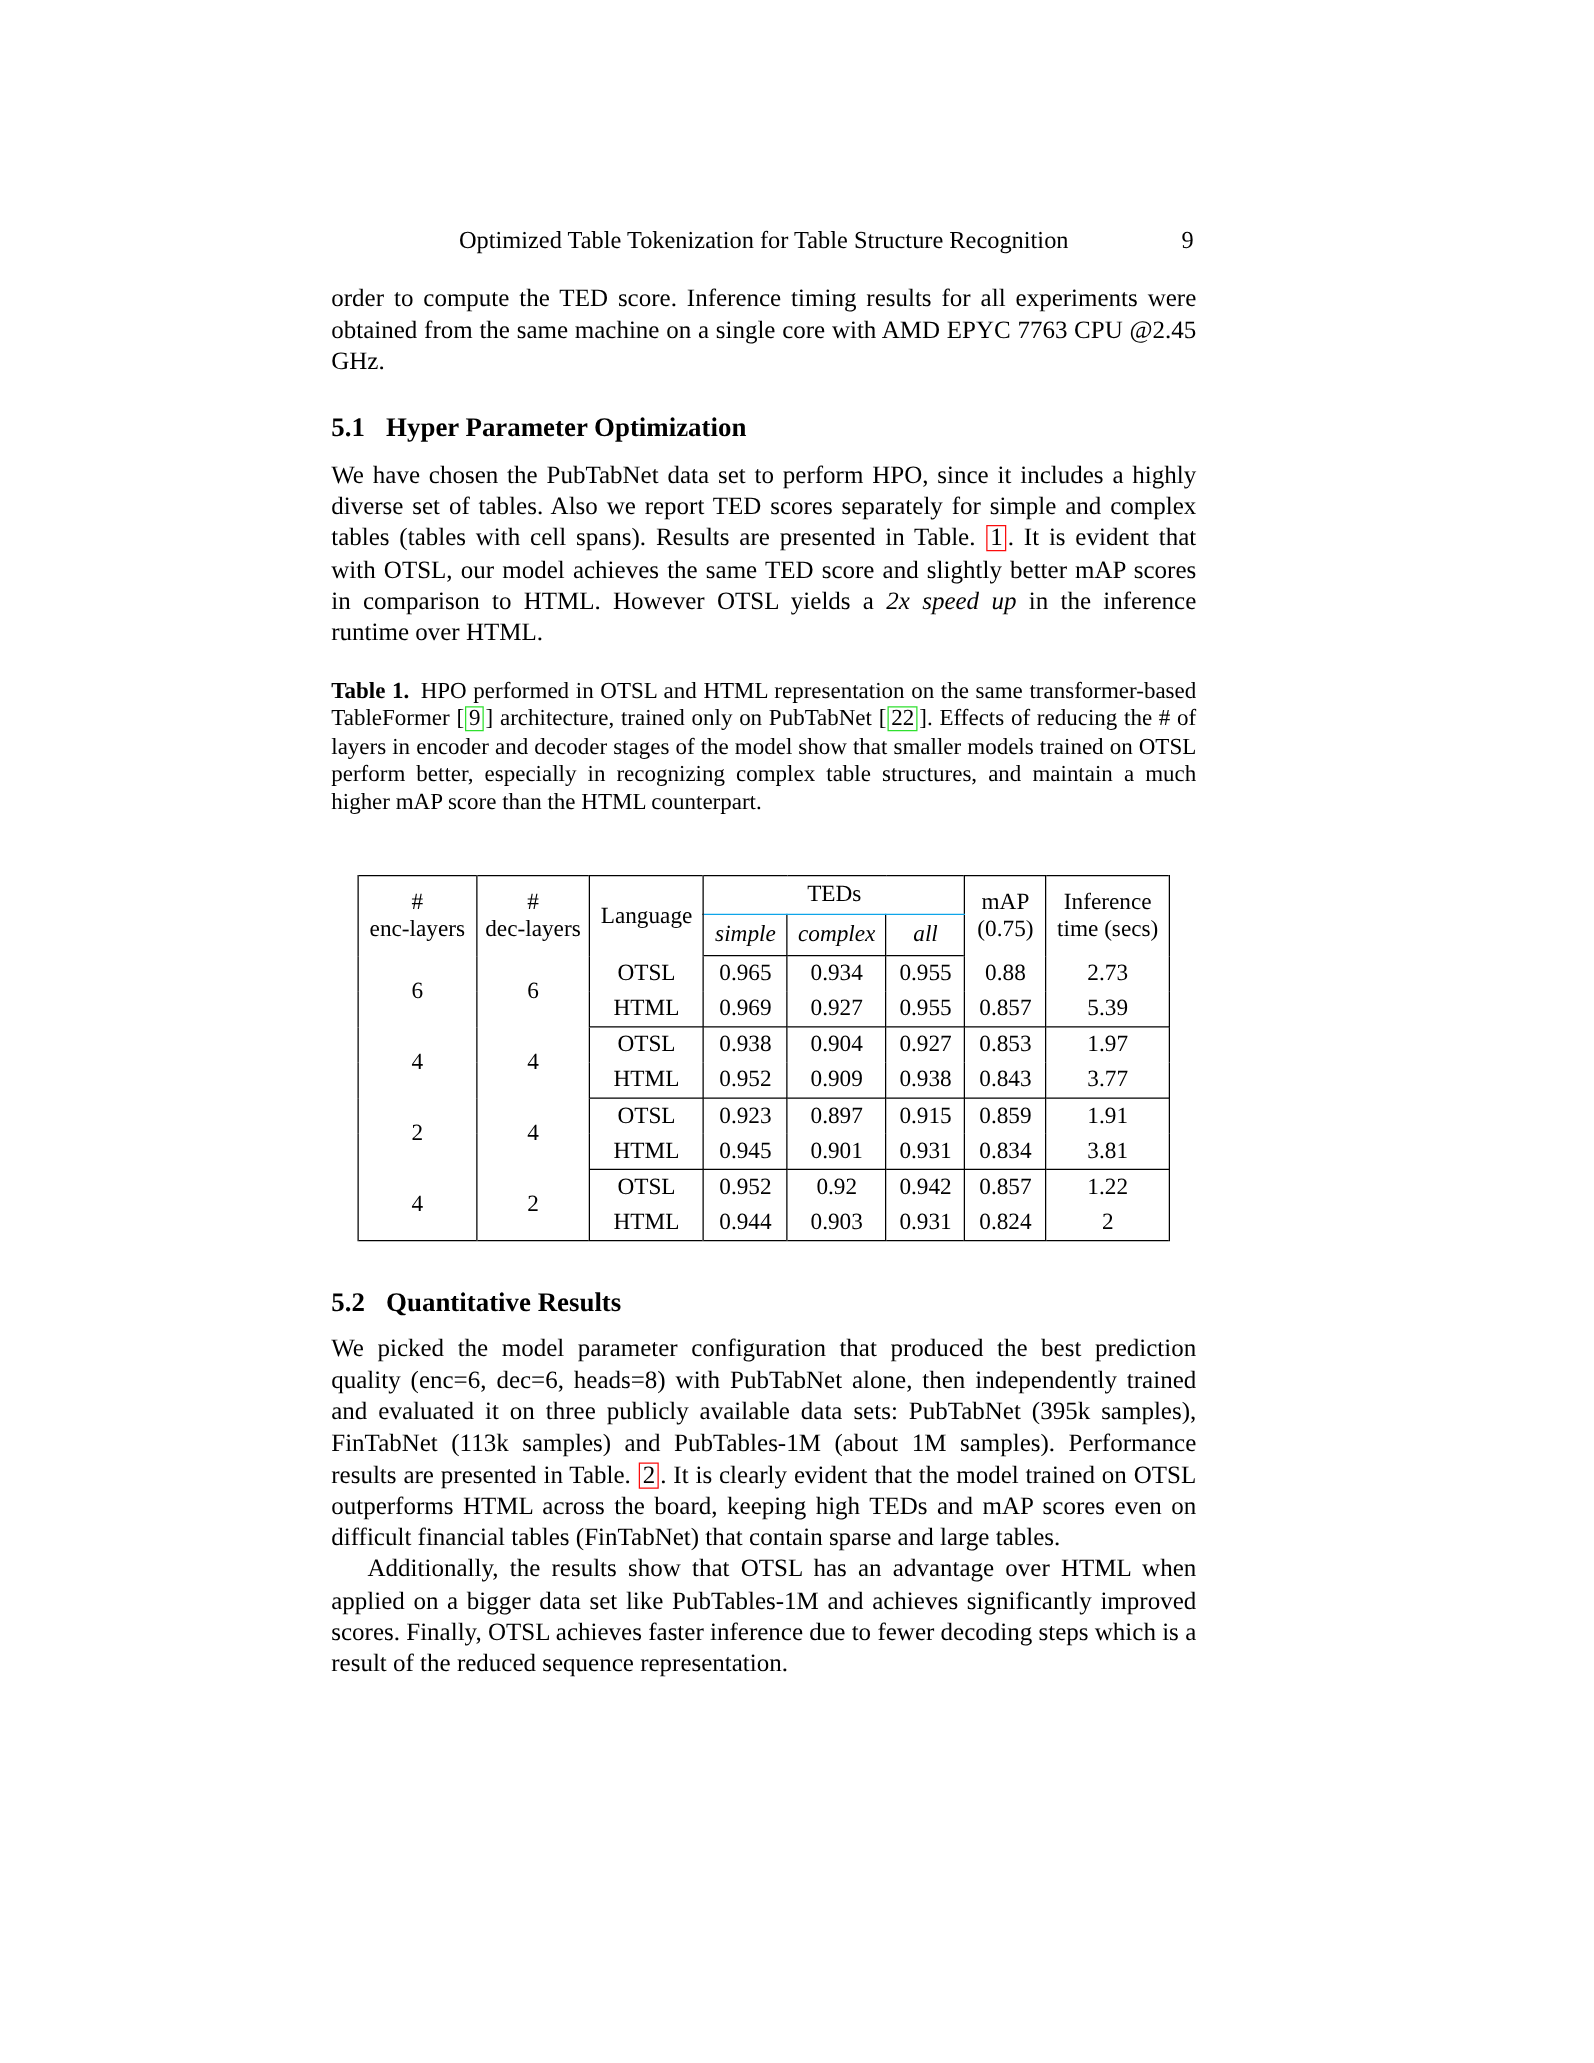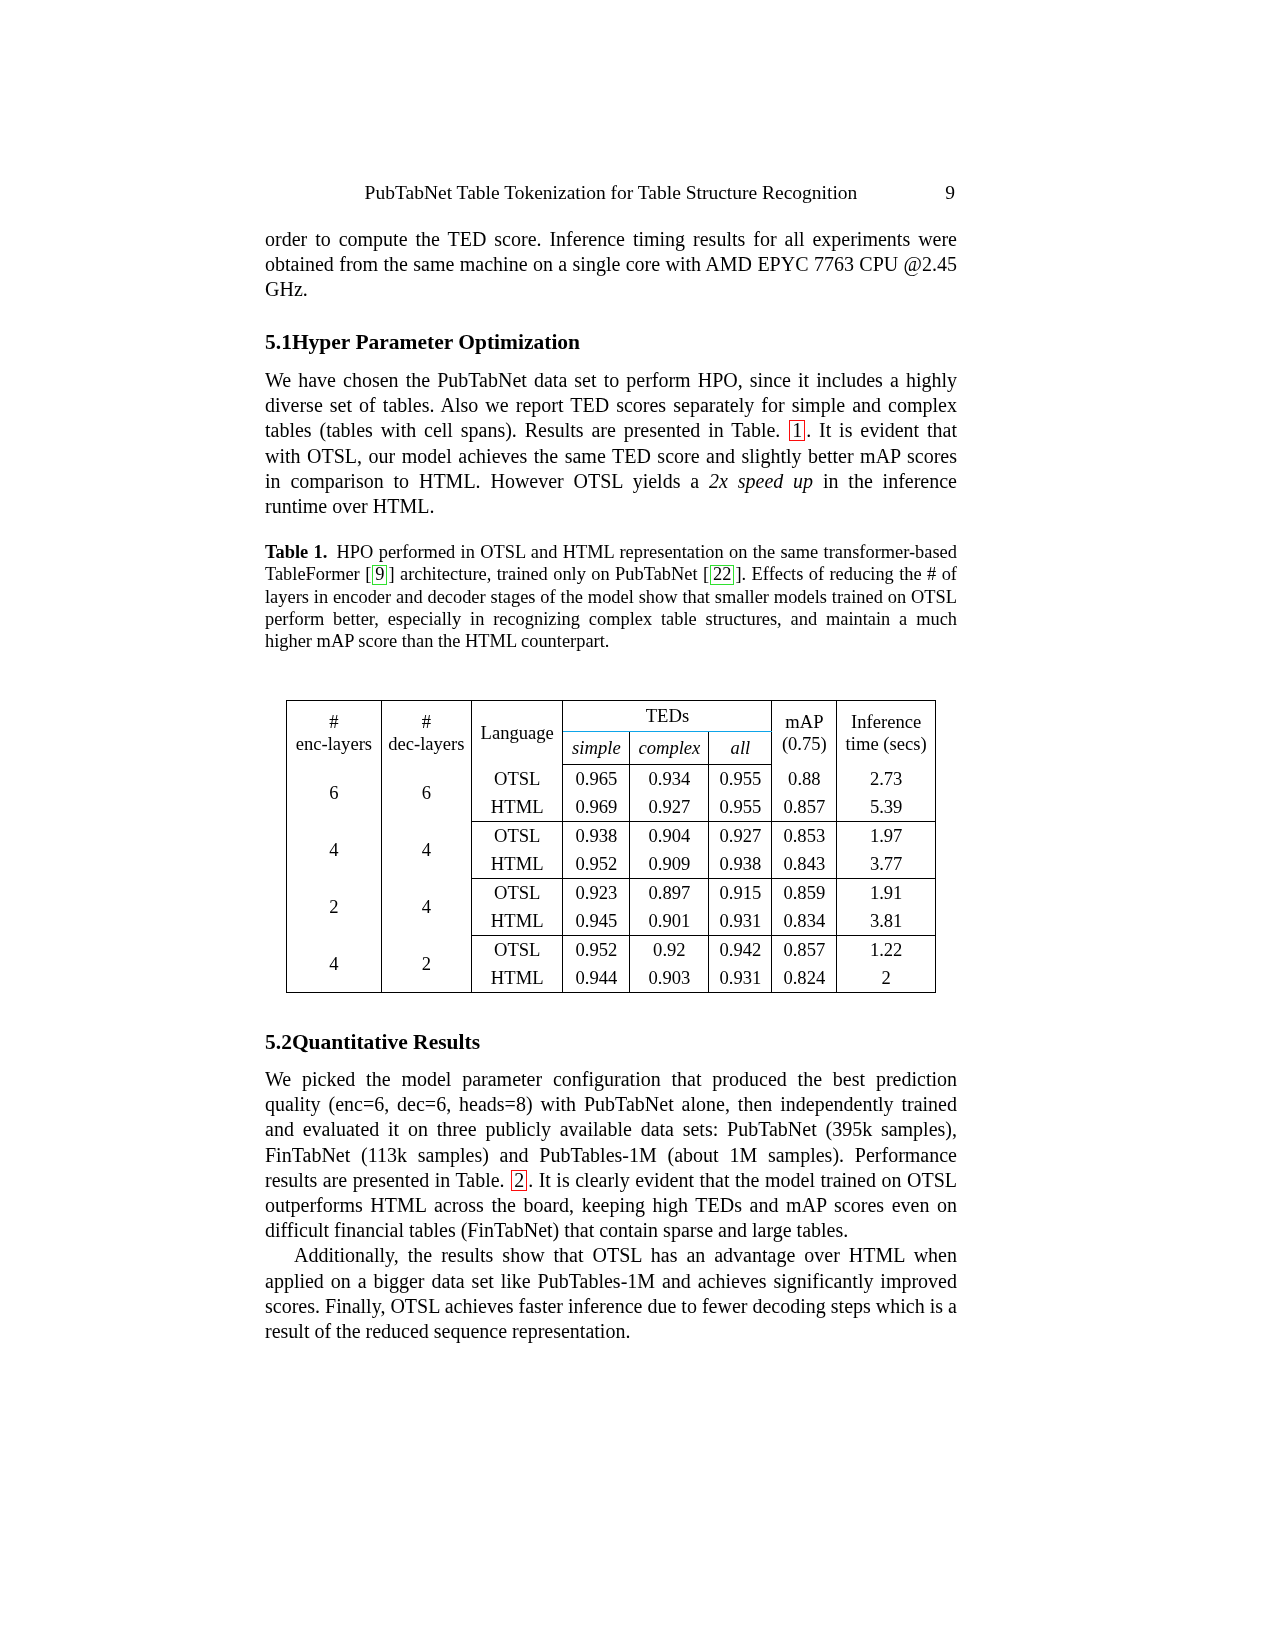--- a/index.html
+++ b/index.html
@@ -29,21 +29,21 @@
   .pos-p51     { top: 368px; }
   .pos-caption { top: 541px; }
   .pos-table   { top: 700px; }
   .pos-h52     { top: 1030px; }
   .pos-p52     { top: 1067px; }
 
   h2.sec-heading {
     margin: 0; font-size: 21.5px; font-weight: bold;
     font-family: "Liberation Serif", "DejaVu Serif", serif;
   }
-  .sec-num { }
+  .sec-num { margin-right: 17px; }
 
   .caption {
     margin: 0; font-size: 18.4px; line-height: 22.3px; text-align: justify;
   }
 
   .indent { text-indent: 29px; }
 
   .refbox {
     display: inline-block; line-height: 0.95; padding: 0 2px;
     border: 1.4px solid var(--ref-red, #ff0000);
@@ -73,21 +73,21 @@
   .seg-i { font-style: italic; }
   .seg-b { font-weight: bold; }
 </style>
 </head>
 <body>
 
 <div class="page">
   <div class="content">
 
     <div class="running-head">
-      <span class="rh-title">PubTabNet Table Tokenization for Table Structure Recognition</span>
+      <span class="rh-title">Optimized Table Tokenization for Table Structure Recognition</span>
       <span class="rh-page">9</span>
     </div>
 
     <p class="body-par abs pos-p1"><span>order to compute the TED score. Inference timing results for all experiments were obtained from the same machine on a single core with AMD EPYC 7763 CPU @2.45 GHz.</span></p>
 
     <h2 class="sec-heading abs pos-h51">
       <span class="sec-num">5.1</span><span>Hyper Parameter Optimization</span>
     </h2>
 
     <p class="body-par abs pos-p51"><span>We have chosen the PubTabNet data set to perform HPO, since it includes a highly diverse set of tables. Also we report TED scores separately for simple and complex tables (tables with cell spans). Results are presented in Table. </span><span class="refbox red">1</span><span>. It is evident that with OTSL, our model achieves the same TED score and slightly better mAP scores in comparison to HTML. However OTSL yields a </span><span class="seg-i">2x speed up</span><span> in the inference runtime over HTML.</span></p>

